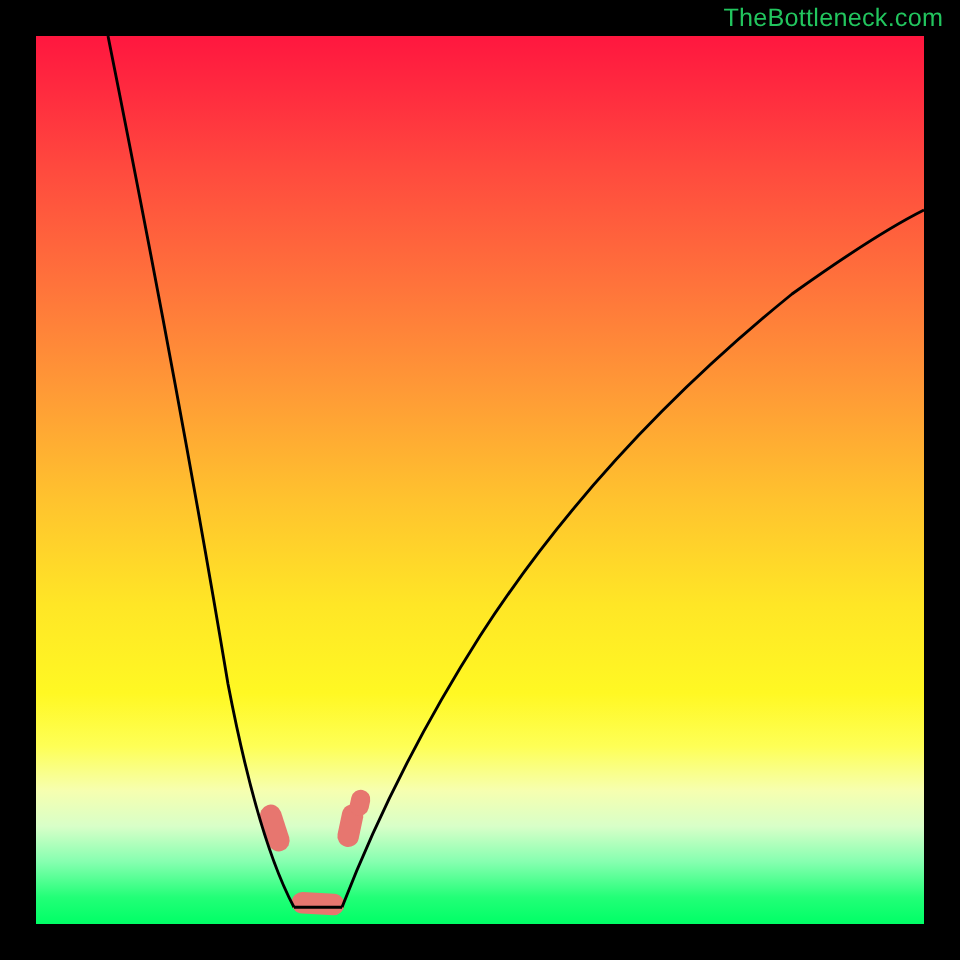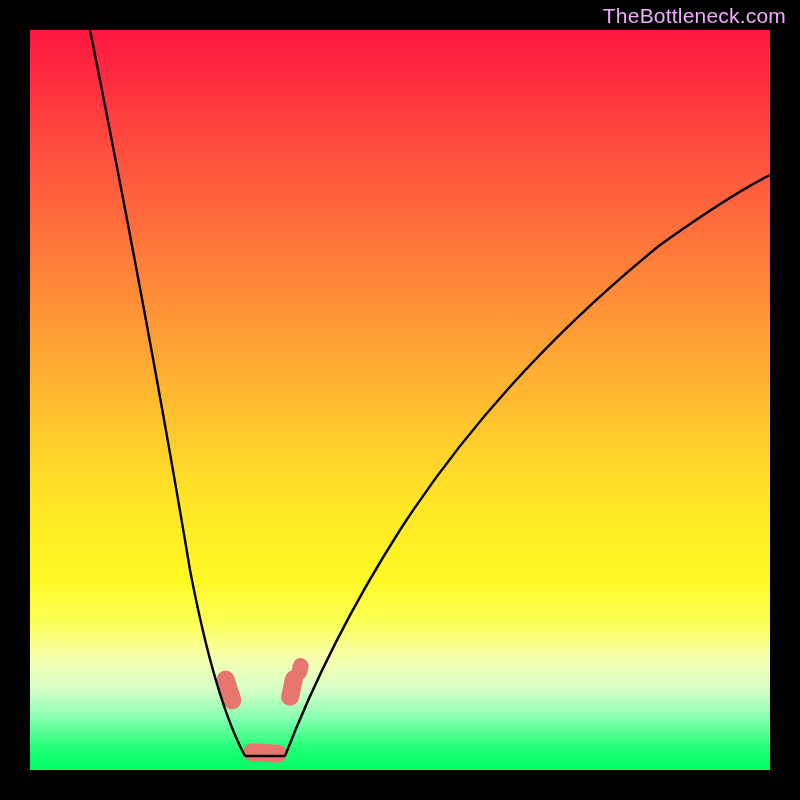--- a/index.html
+++ b/index.html
@@ -41,21 +41,21 @@
       #d8ffc8 89%,
       #86ffb0 93%,
       #22ff77 97%,
       #00ff66 100%
     );
   }
   .watermark {
     position: absolute;
     top: 4px;
     right: 14px;
-    color: #f0abfc;
+    color: #22c55e;
     font-size: 21px;
     font-weight: 400;
     letter-spacing: 0.2px;
   }
   svg.curve {
     position: absolute;
     left: 0;
     top: 0;
     width: 740px;
     height: 740px;

